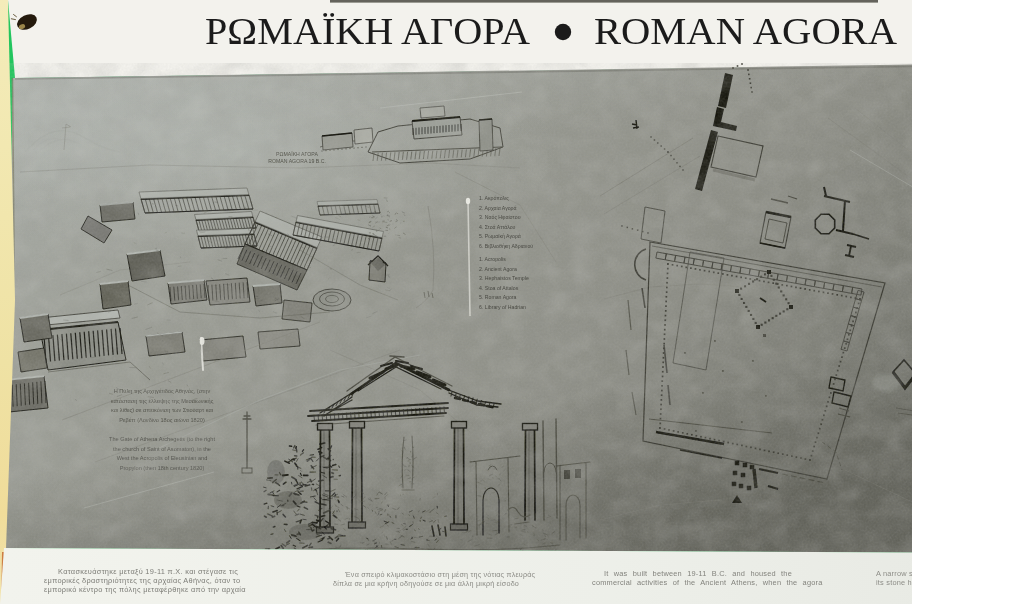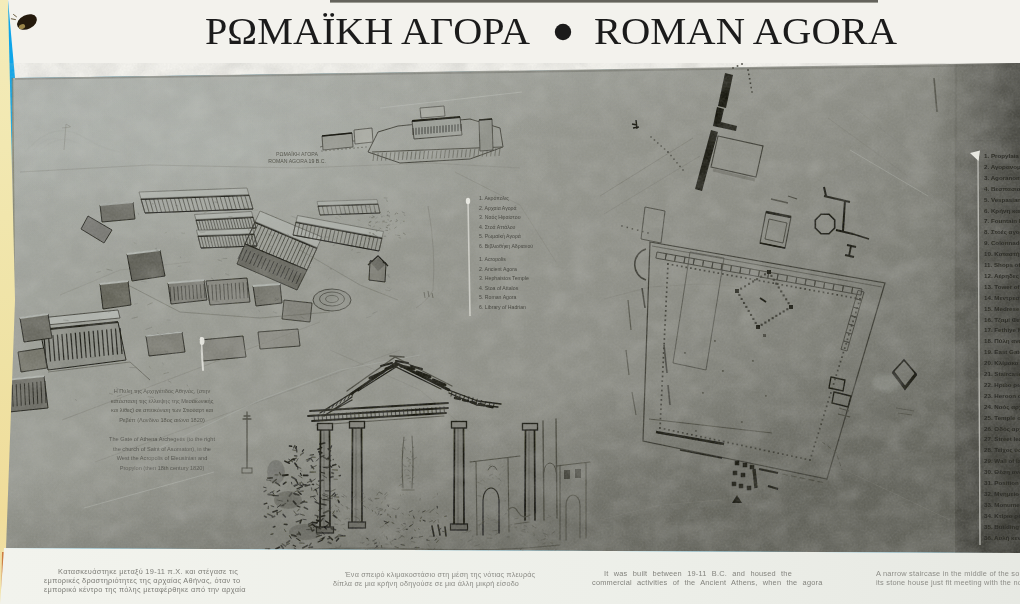--- a/index.html
+++ b/index.html
@@ -1,17 +1,17 @@
 <!DOCTYPE html>
 <html><head>
 <meta charset="utf-8">
 <style>
   html,body{margin:0;padding:0;}
-  #page{position:relative;width:1020px;height:604px;overflow:hidden;
-        background:#0ea5e9;font-family:"Liberation Sans", sans-serif;}
+  #page{position:relative;width:912px;height:604px;overflow:hidden;
+        background:#22c55e;font-family:"Liberation Sans", sans-serif;}
   svg{position:absolute;top:0;left:0;}
 </style>
 </head>
 <body>
 <div id="page">
 <svg width="1020" height="604" viewBox="0 0 1020 604">
 <defs>
   <linearGradient id="panelBase" x1="0" y1="0" x2="1" y2="0.45">
     <stop offset="0" stop-color="#a9ada7"></stop>
     <stop offset="0.35" stop-color="#9a9c94"></stop>

